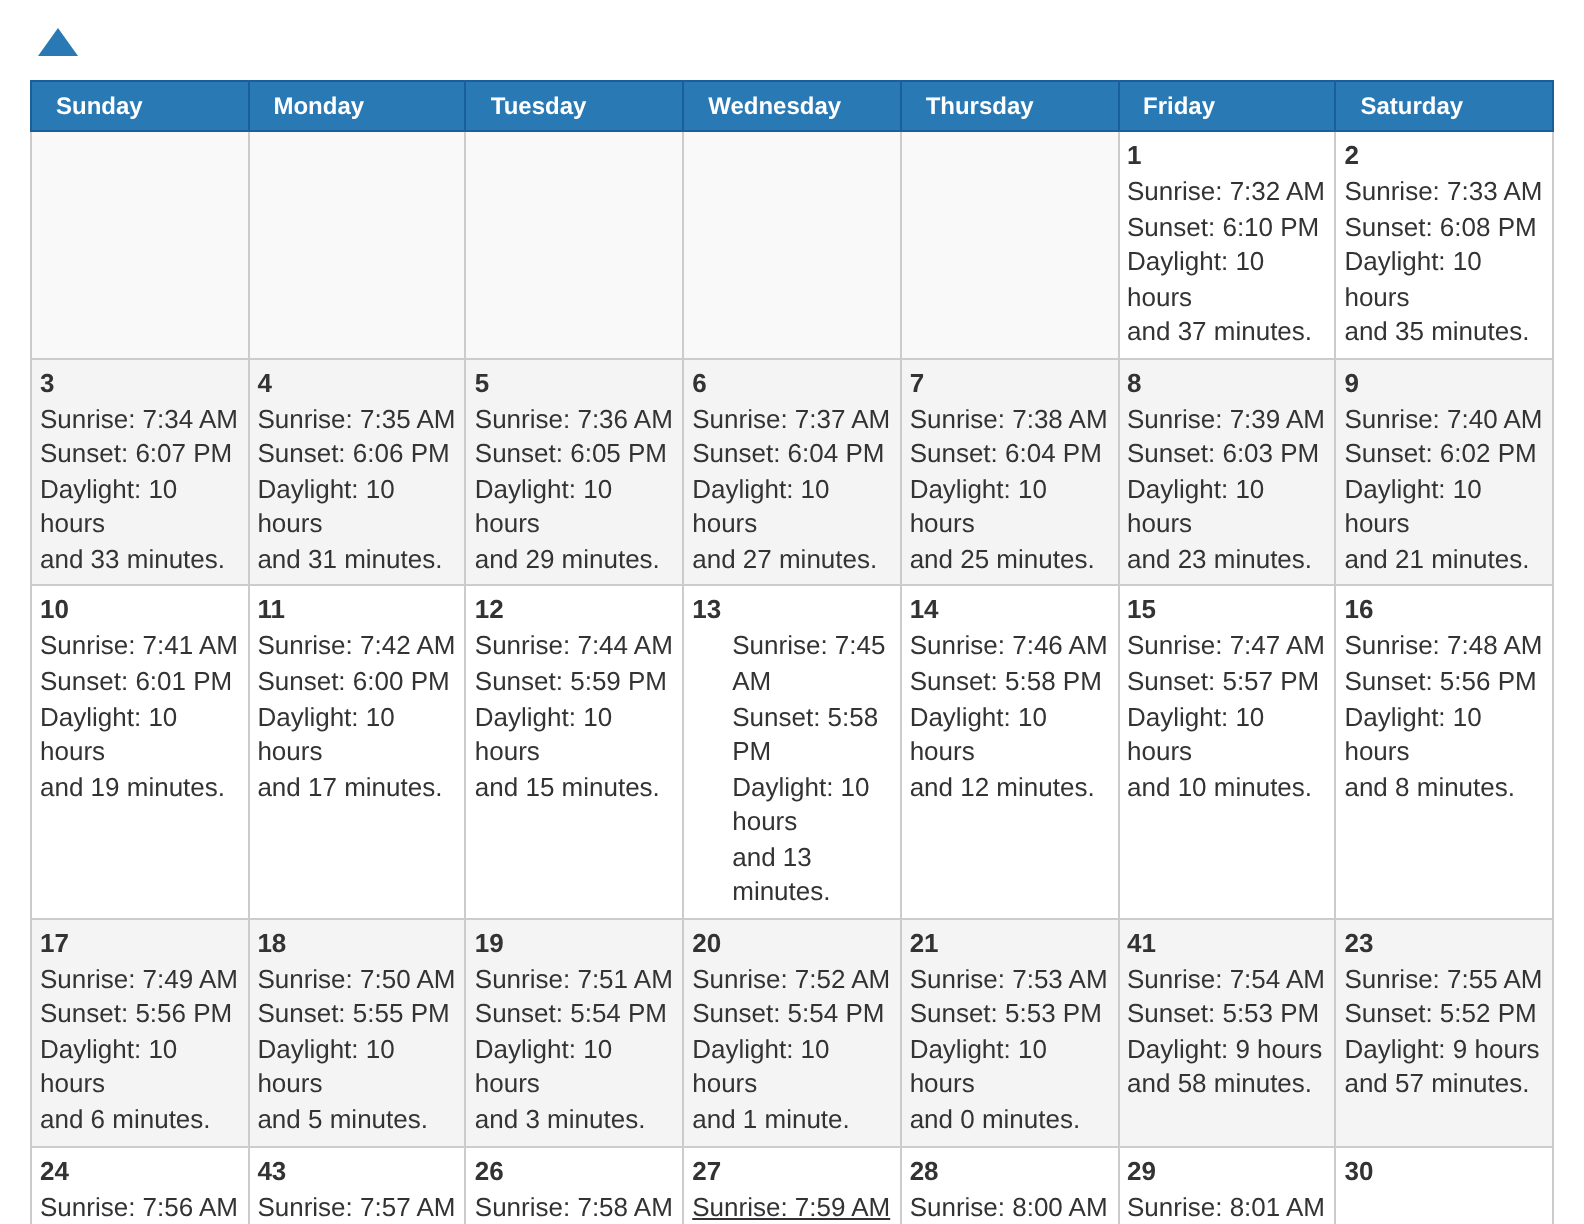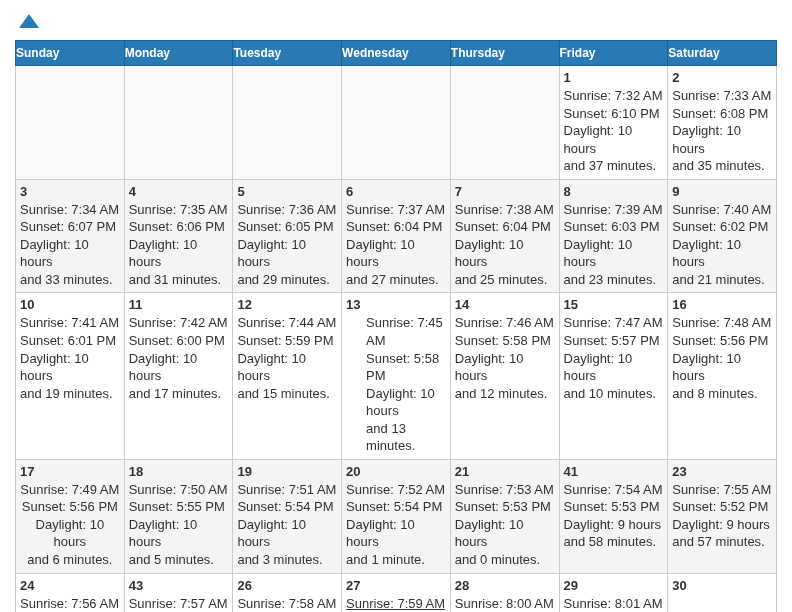--- a/index.html
+++ b/index.html
@@ -43,21 +43,21 @@
     table {
       width: 100%;
       border-collapse: collapse;
       table-layout: fixed;
     }
     thead tr th {
       background: #2979b5;
       color: #fff;
       font-size: 12px;
       font-weight: bold;
-      padding: 5px 0;
+      padding: 5px 12px;
       text-align: left;
       border: 1px solid #1a5f9a;
     }
     tbody tr td {
       border: 1px solid #ccc;
       vertical-align: top;
       padding: 4px 4px 4px 4px;
       font-size: 9.5px;
       color: #333;
       height: 78px;
@@ -235,21 +235,21 @@
             <div class="day-number">16</div>
             <div class="day-info" style="white-space: pre-line;">Sunrise: 7:48 AM
 Sunset: 5:56 PM
 Daylight: 10 hours
 and 8 minutes.</div>
           </td>
         </tr>
         <tr>
           <td>
             <div class="day-number">17</div>
-            <div class="day-info" style="white-space: pre-line; text-align: center;">Sunrise: 7:49 AM
+            <div class="day-info" style="white-space: pre-line;">Sunrise: 7:49 AM
 Sunset: 5:56 PM
 Daylight: 10 hours
 and 6 minutes.</div>
           </td>
           <td>
             <div class="day-number">18</div>
             <div class="day-info" style="white-space: pre-line;">Sunrise: 7:50 AM
 Sunset: 5:55 PM
 Daylight: 10 hours
 and 5 minutes.</div>

